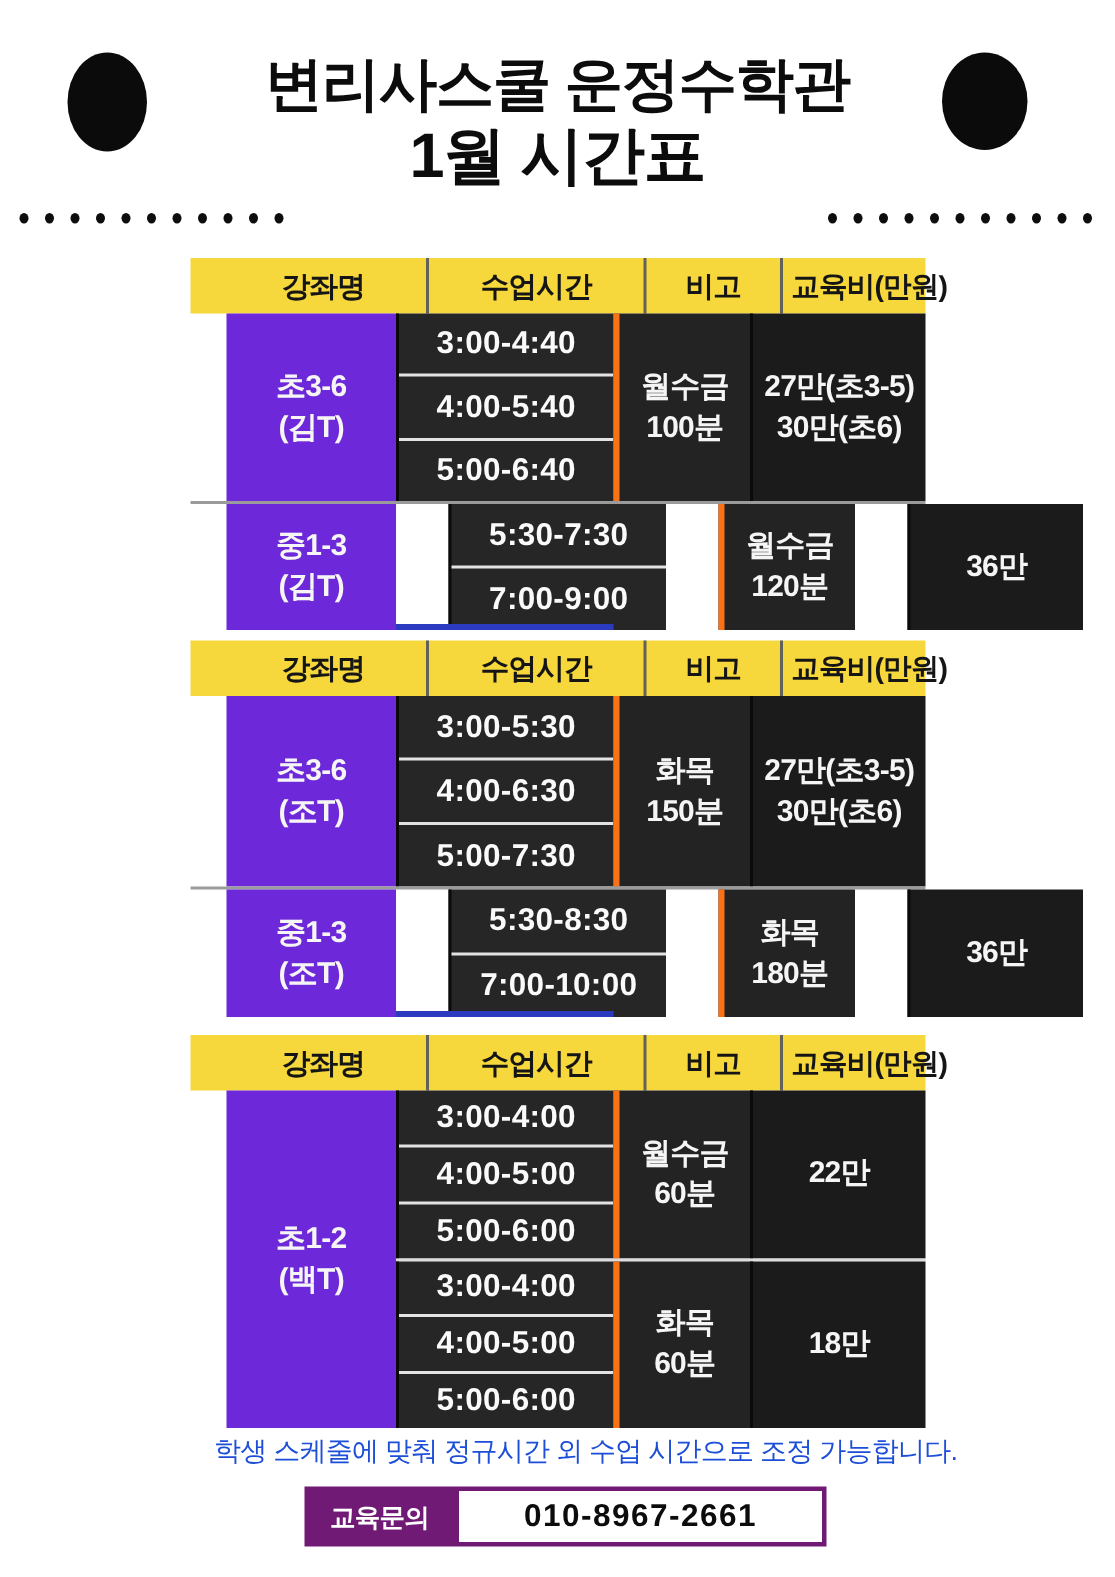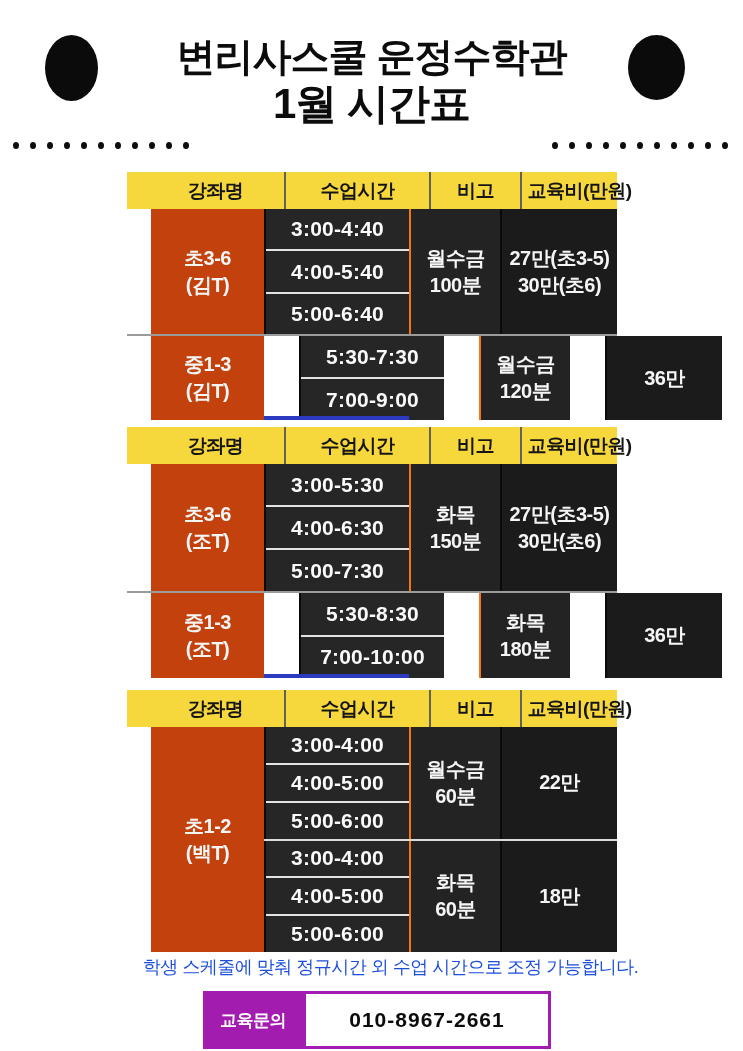--- a/index.html
+++ b/index.html
@@ -40,23 +40,23 @@
   }
   .th + .th { border-left:2px solid #62625a; }
 
   .tbody { display:flex; flex-direction:column; height:calc(100% - 37px); position:relative; }
 
   .group { display:grid; grid-template-columns:137px 145px 91px 117px; }
   .group.rows3 { flex:3; }
   .group.rows2 { flex:2;gap:35px; }
 
   .cell { display:flex; flex-direction:column; align-items:center; justify-content:center; color:#f5f5f5; }
-  .col-course { background:#c2410c;margin-left:24px; }
+  .col-course { background:#6d28d9;margin-left:24px; }
   .col-time   { background:#262626; border-left:2px solid #0a0a0a; }
-  .col-note   { background:#232323; border-left:2px solid #f97316; }
+  .col-note   { background:#232323; border-left:4px solid #f97316; }
   .col-fee    { background:#1b1b1b; border-left:2px solid #0a0a0a; }
 
   .line  { font-size:20px; font-weight:700; line-height:27px; letter-spacing:-0.5px; }
 
   .time-stack { display:flex; flex-direction:column; height:100%; }
   .time-cell  { flex:1; display:flex; align-items:center; justify-content:center;
                 font-size:21px; font-weight:700; color:#fafafa; letter-spacing:0.2px; }
   .time-sep   { height:2px; background:#e3e3e3; flex:0 0 auto; }
 
   .group-sep { height:2px; background:#9b9b9b; flex:0 0 auto; }
@@ -72,22 +72,22 @@
   .blocks { display:flex; flex-direction:column; width:353px; }
   .block  { flex:1; display:grid; grid-template-columns:145px 91px 117px; }
   .block-sep { height:2px; background:#dcdcdc; flex:0 0 auto; }
 
   
   .footer-note {
     position:absolute; left:0; right:0; top:955px; text-align:center;
     font-size:18px; color:#1d4ed8; letter-spacing:-0.5px;margin-left:38px;
   }
   .contact-bar {
-    position:absolute; left:203px; top:991px; width:348px; height:58px;
-    background:#a21caf; display:flex; align-items:stretch;
+    position:absolute; left:203px; top:991px; width:348px; height:40px;
+    background:#701a75; display:flex; align-items:stretch;
   }
   .contact-label {
     width:100px; display:flex; align-items:center; justify-content:center;
     color:#ffffff; font-size:17px; font-weight:800; letter-spacing:-0.5px;
   }
   .contact-phone {
     flex:1; margin:3px; background:#ffffff;
     display:flex; align-items:center; justify-content:center;
     color:#0c0c0c; font-size:21px; font-weight:800; letter-spacing:1px;
   }

